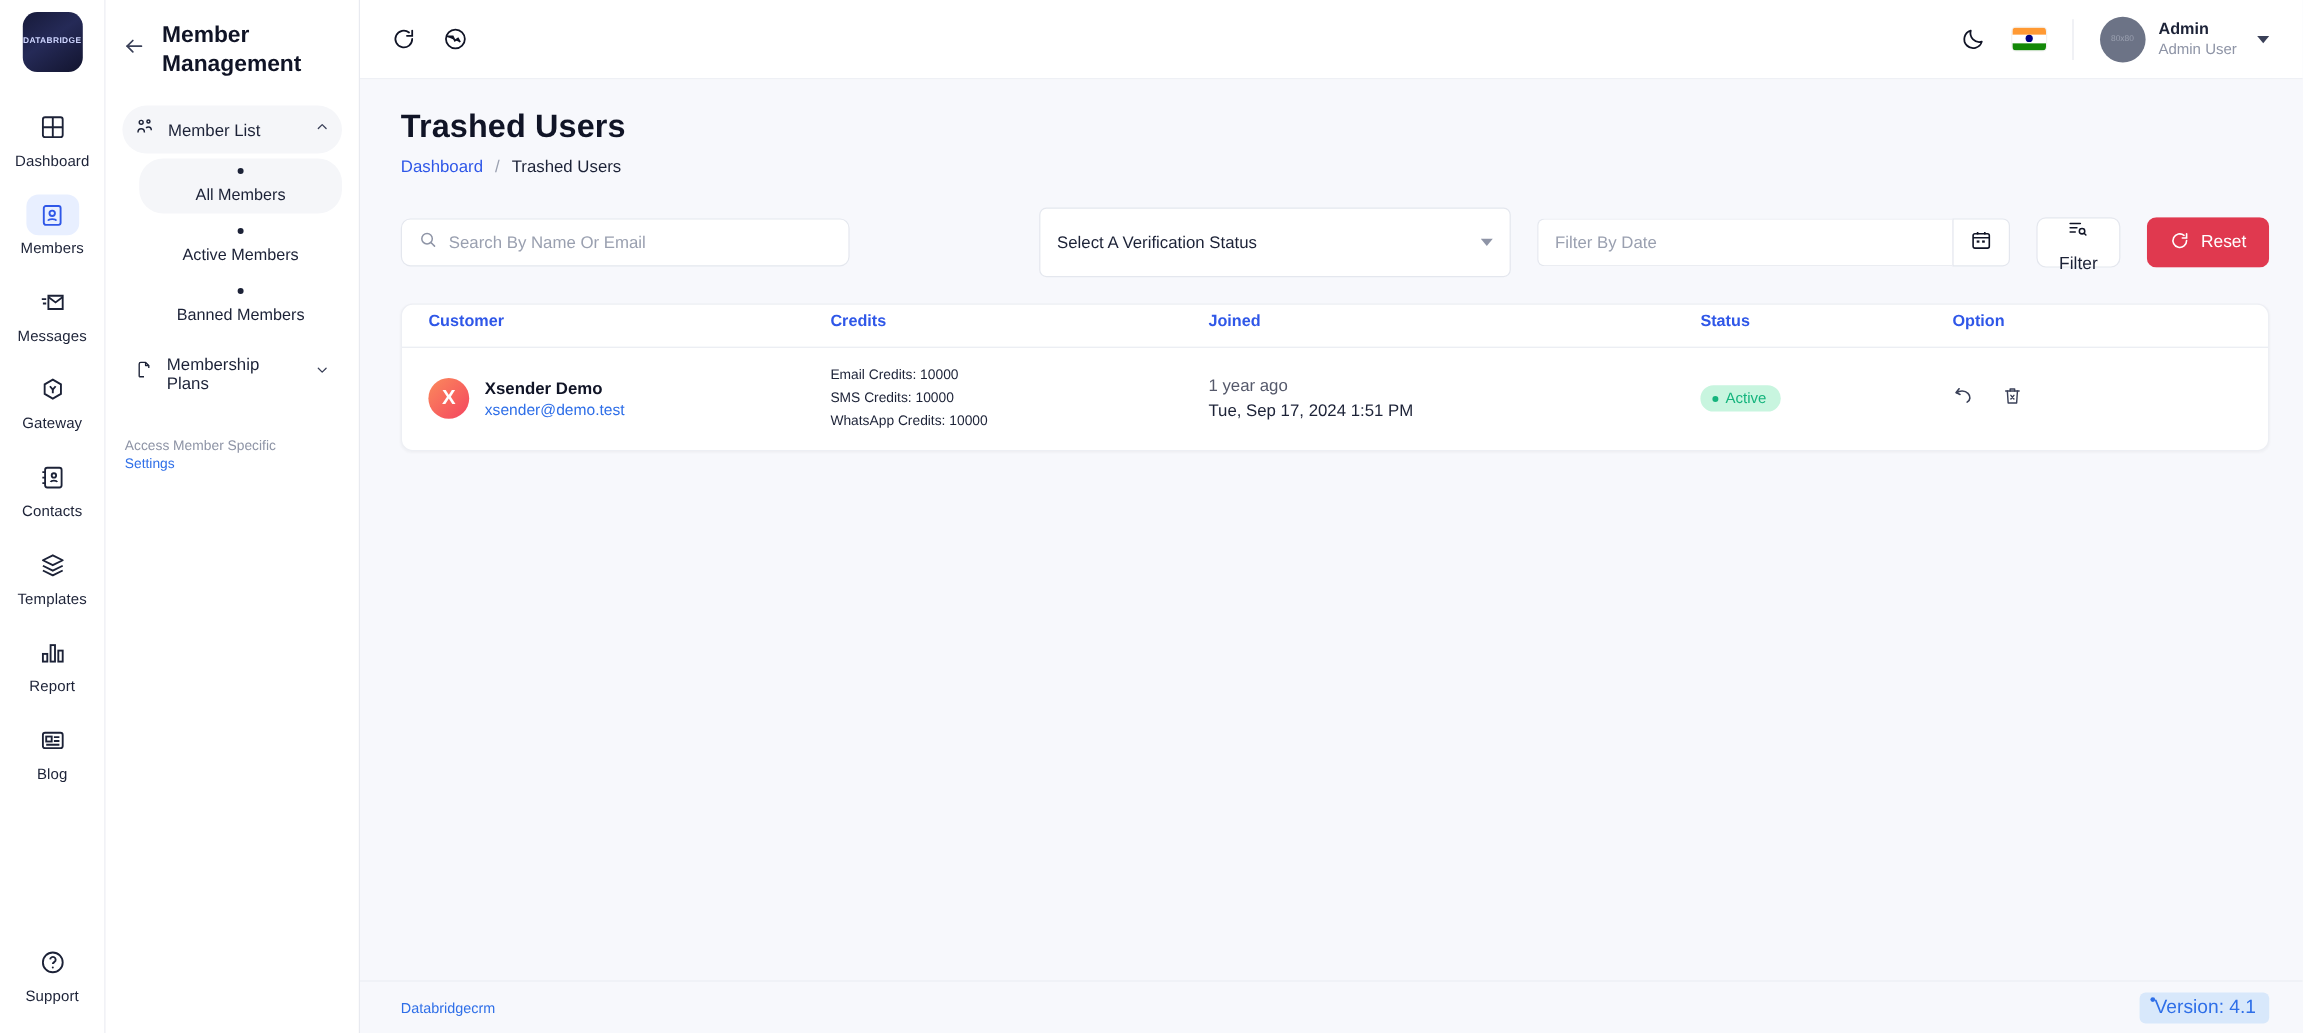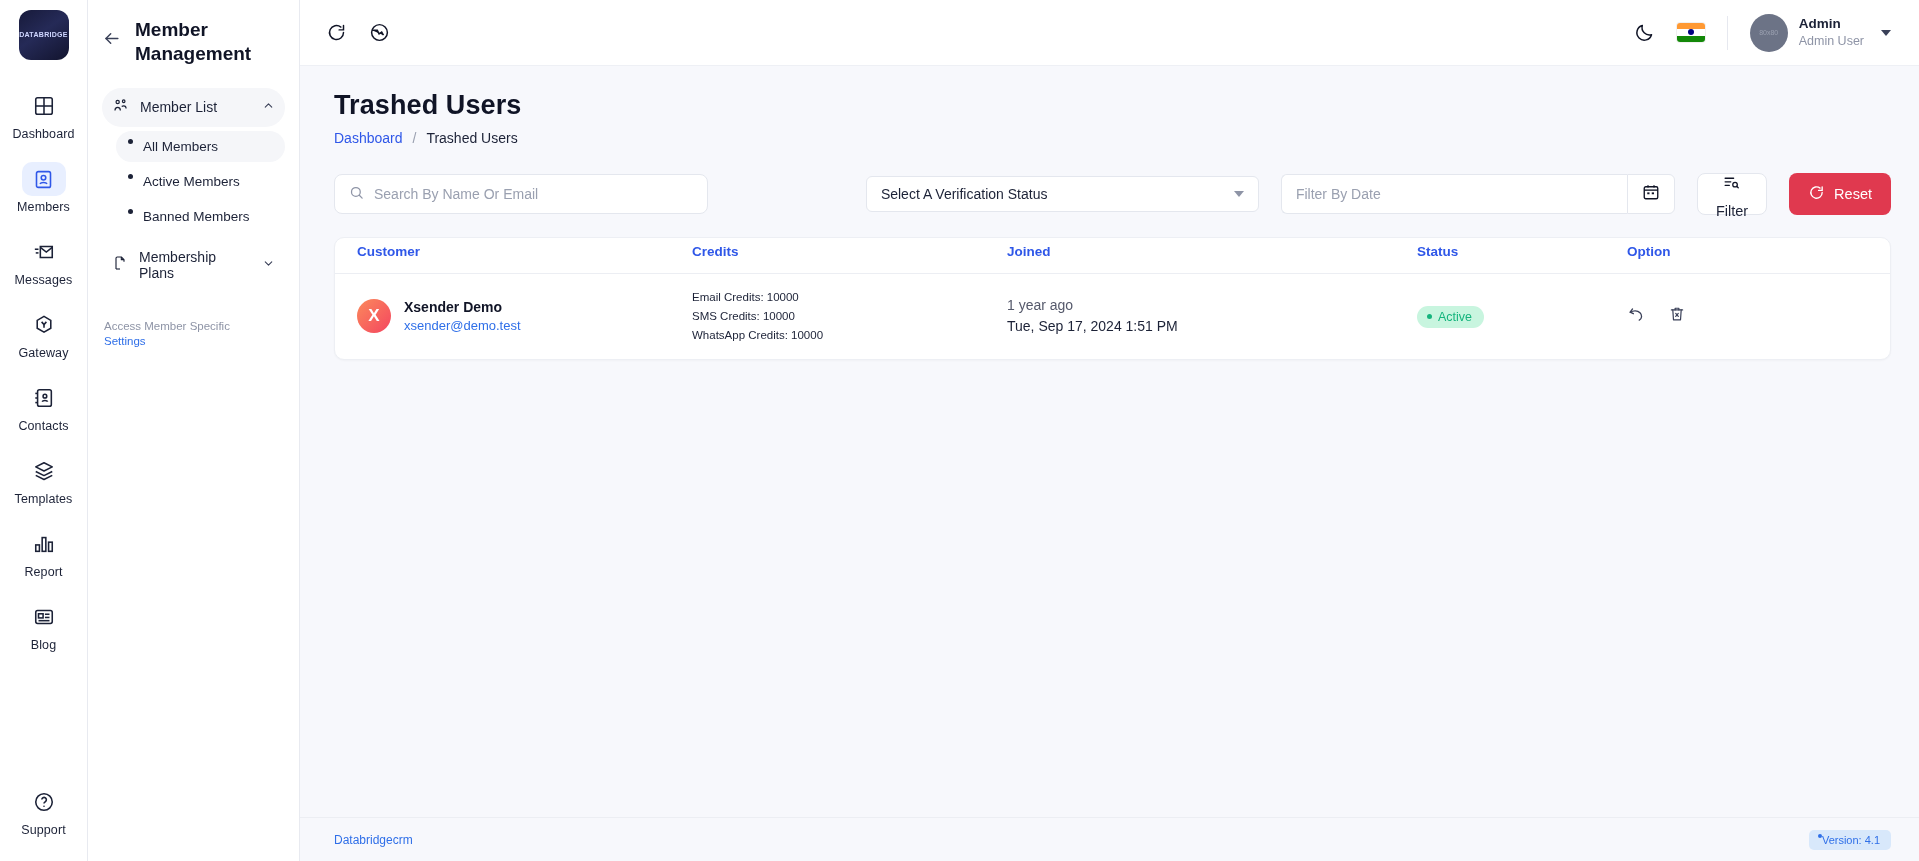--- a/index.html
+++ b/index.html
@@ -60,23 +60,23 @@
     max-width: 120px;
   }
   .group-row {
     display: flex; align-items: center; gap: 11px;
     padding: 9px 10px; border-radius: 22px; cursor: pointer;
     background: #f5f6f9;
   }
   .group-row.plain { background: transparent; }
   .group-label { font-size: 14px; color: #1c2237; flex: 1; }
   .sub-item {
-    display: flex; gap: 10px;
+    display: flex; align-items: center; gap: 10px;
     margin: 4px 0 4px 14px; padding: 8px 12px;
-    border-radius: 20px; cursor: pointer; font-size: 13.5px; color: #1c2237;
+    border-radius: 20px; cursor: pointer; font-size: 13.5px; color: #1c2237; flex-direction: column;
   }
   .sub-item.active { background: #f5f6f9; font-weight: normal; }
   .dot { width: 5px; height: 5px; border-radius: 50%; background: #1c2237; flex:0 0 5px;}
   .subnav-note { margin-top: 28px; padding-left: 2px; }
   .subnav-note .muted { font-size: 11.5px; color: #8e94a6; line-height: 1.5; }
   .subnav-note .link { font-size: 11.5px; color: #2f6fe8; cursor: pointer; }
 
   
   .main { flex: 1; height: 861px; display: flex; flex-direction: column; background: #f7f8fc; }
   .topbar {
@@ -122,21 +122,21 @@
     width: 374px; height: 40px; background: #fff; border: 1px solid #e4e7ee;
     border-radius: 8px; display: flex; align-items: center; gap: 10px; padding: 0 14px;
   }
   .search-box input {
     border: none; outline: none; font-size: 14px; color: #1c2237;
     width: 100%; font-family: inherit; background: transparent;
   }
   .search-box input::placeholder { color: #9aa0b0; }
   .filters-right { margin-left: auto; display: flex; align-items: center; gap: 22px; }
   .select-box {
-    width: 393px; height: 36px; background: #fff; border: 1px solid #e4e7ee;
+    width: 393px; height: 58px; background: #fff; border: 1px solid #e4e7ee;
     border-radius: 6px; display:flex; align-items:center; padding: 0 14px; cursor:pointer;margin-left:44px;
   }
   .select-box .val { font-size: 14px; color: #1c2237; flex:1; }
   .select-caret { width:0;height:0;border-left:5px solid transparent;border-right:5px solid transparent;border-top:6px solid #8e94a6; }
   .date-group { display: flex; align-items: stretch; }
   .date-box {
     width: 346px; height: 40px; background: #fff; border: 1px solid #e4e7ee;
     border-right: none; border-radius: 6px 0 0 6px; display:flex; align-items:center; padding:0 14px;
   }
   .date-box input {
@@ -192,21 +192,21 @@
   .opt-cell { display:flex; align-items:center; gap:22px; }
   .opt-btn { cursor:pointer; display:flex; align-items:center; }
 
   
   .footer {
     height: 44px; display:flex; align-items:center; padding: 0 28px 0 34px;
     border-top: 1px solid #eceef3; background: #f7f8fc;
   }
   .footer-link { font-size: 12px; color:#2f6fe8; cursor:pointer; }
   .version-badge {
-    margin-left:auto; background:#d8e8fb; color:#2f6fe8; font-size:11px;
+    margin-left:auto; background:#d8e8fb; color:#2f6fe8; font-size:16px;
     padding: 4px 11px 4px 9px; border-radius: 5px; display:flex; align-items:flex-start; gap:0;
   }
   .version-badge .vdot { width:4px;height:4px;border-radius:50%;background:#2f6fe8; }
 </style>
 </head>
 <body>
 
 <div class="app">
 
   <nav class="rail">

